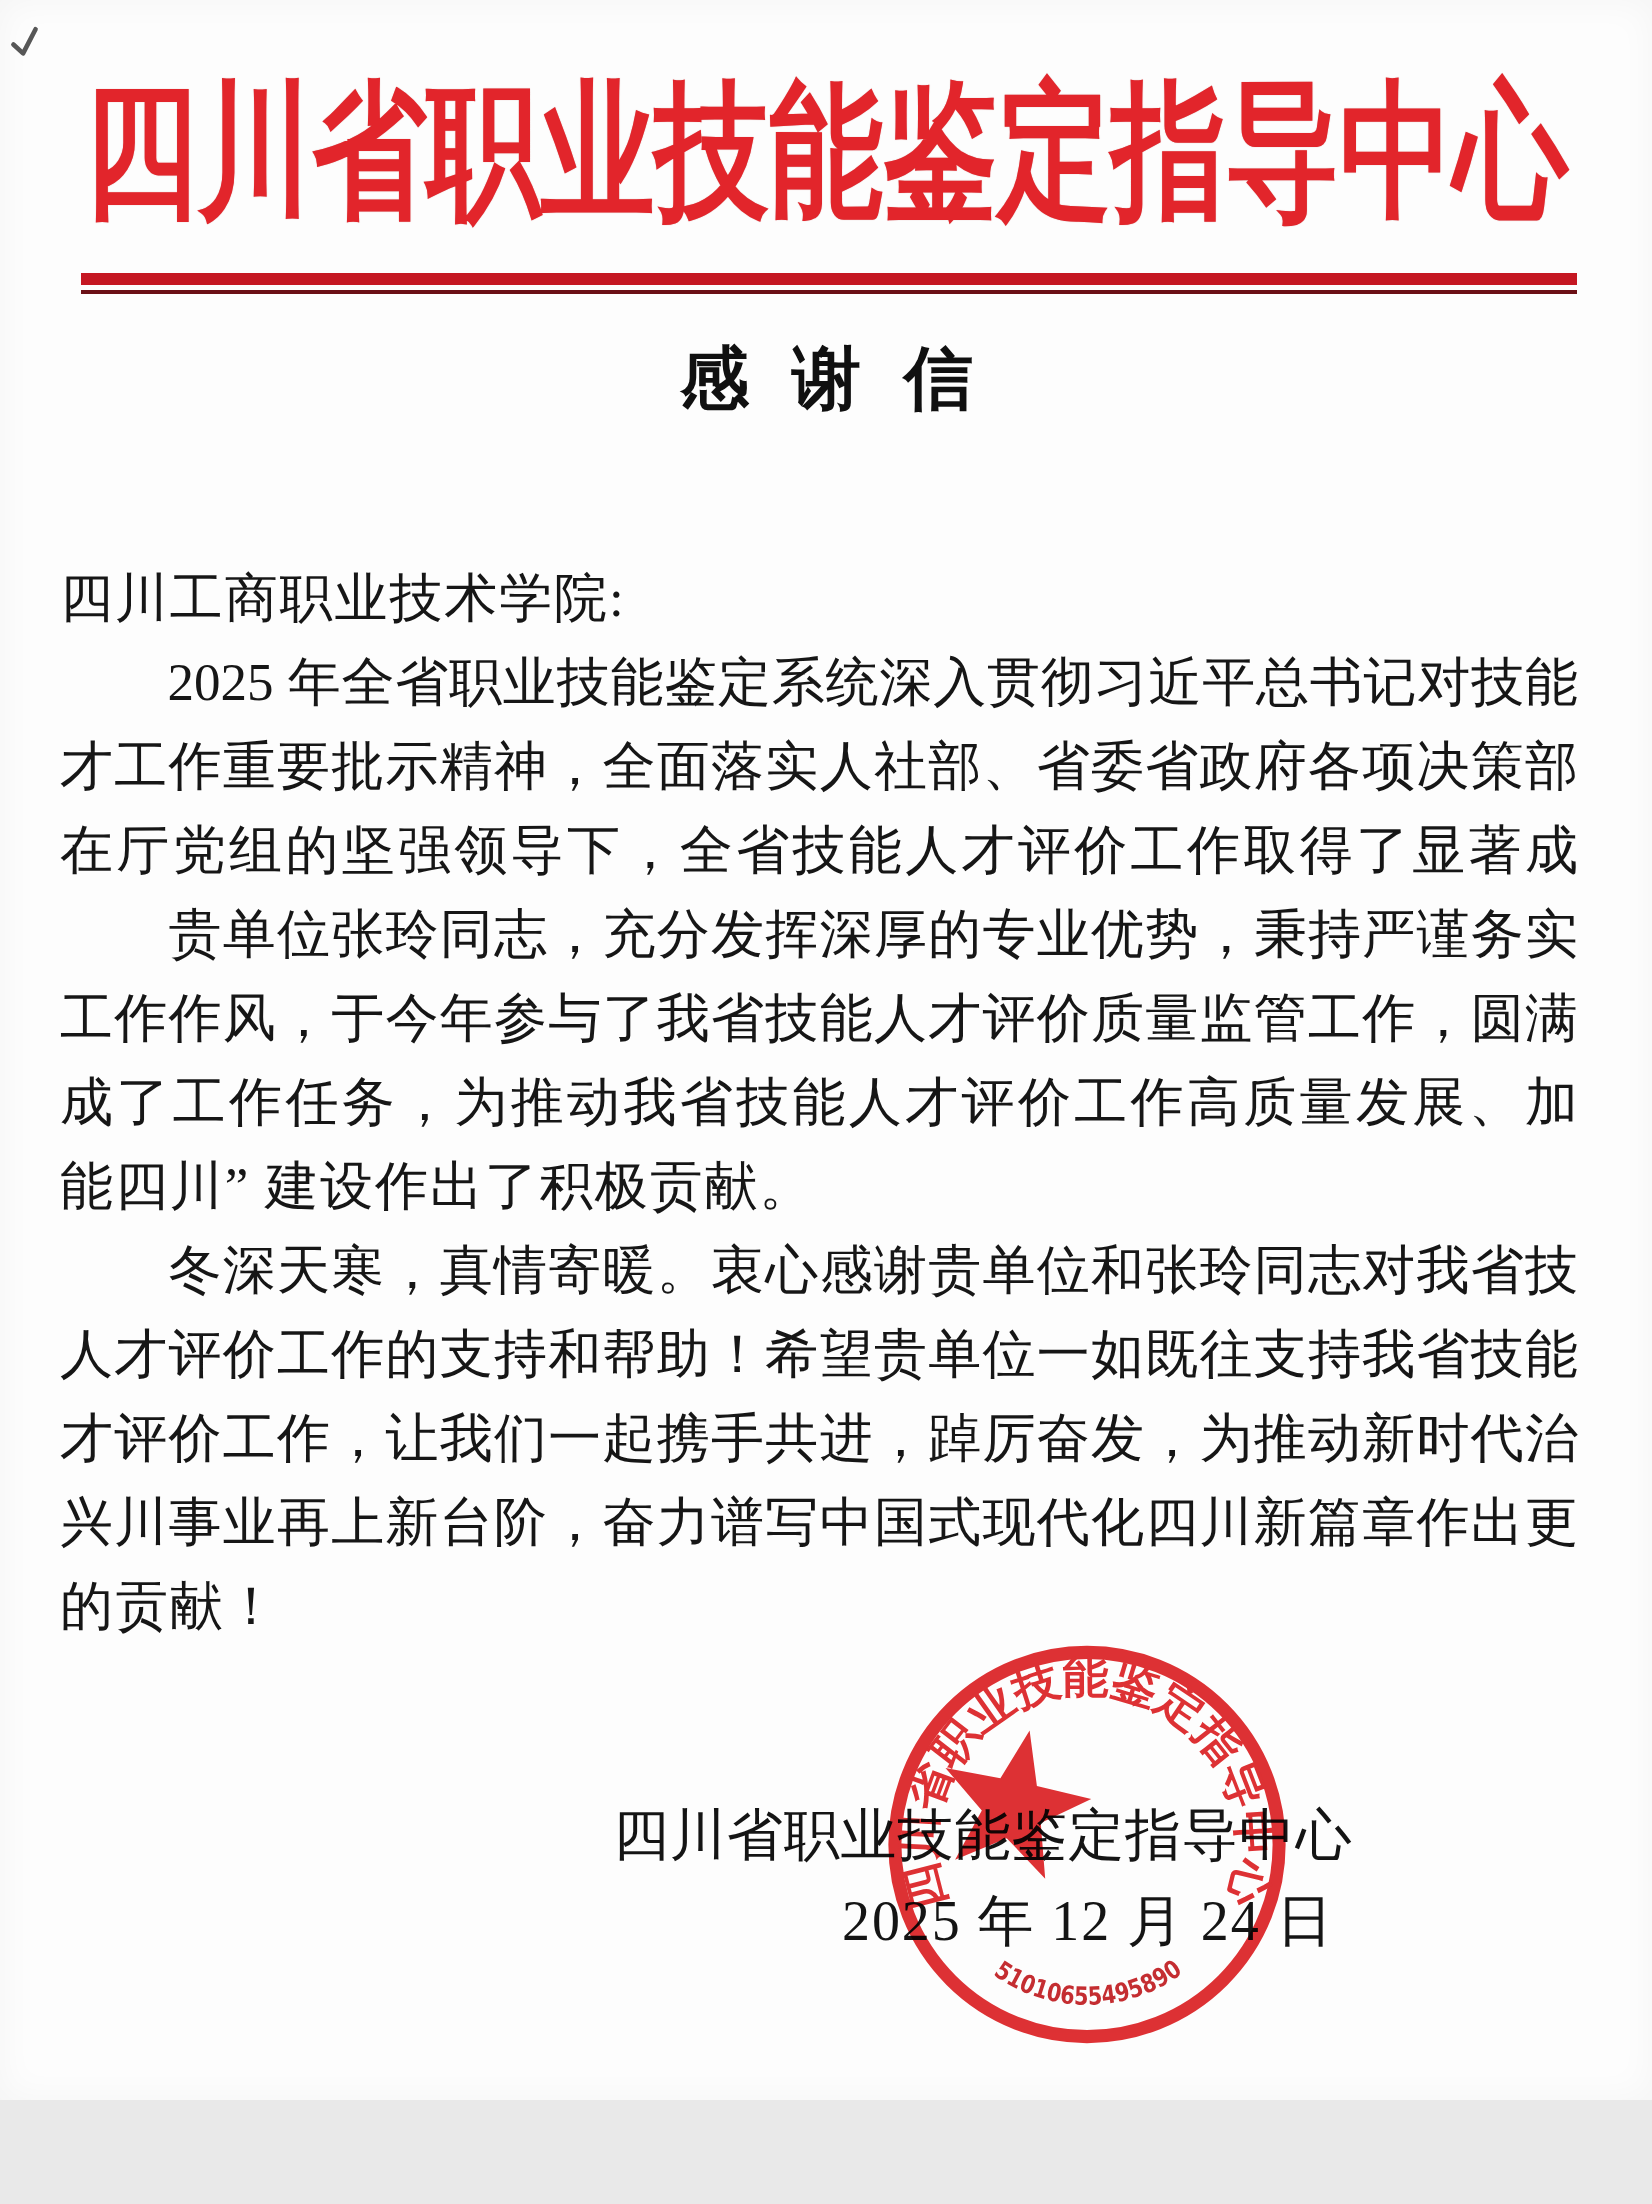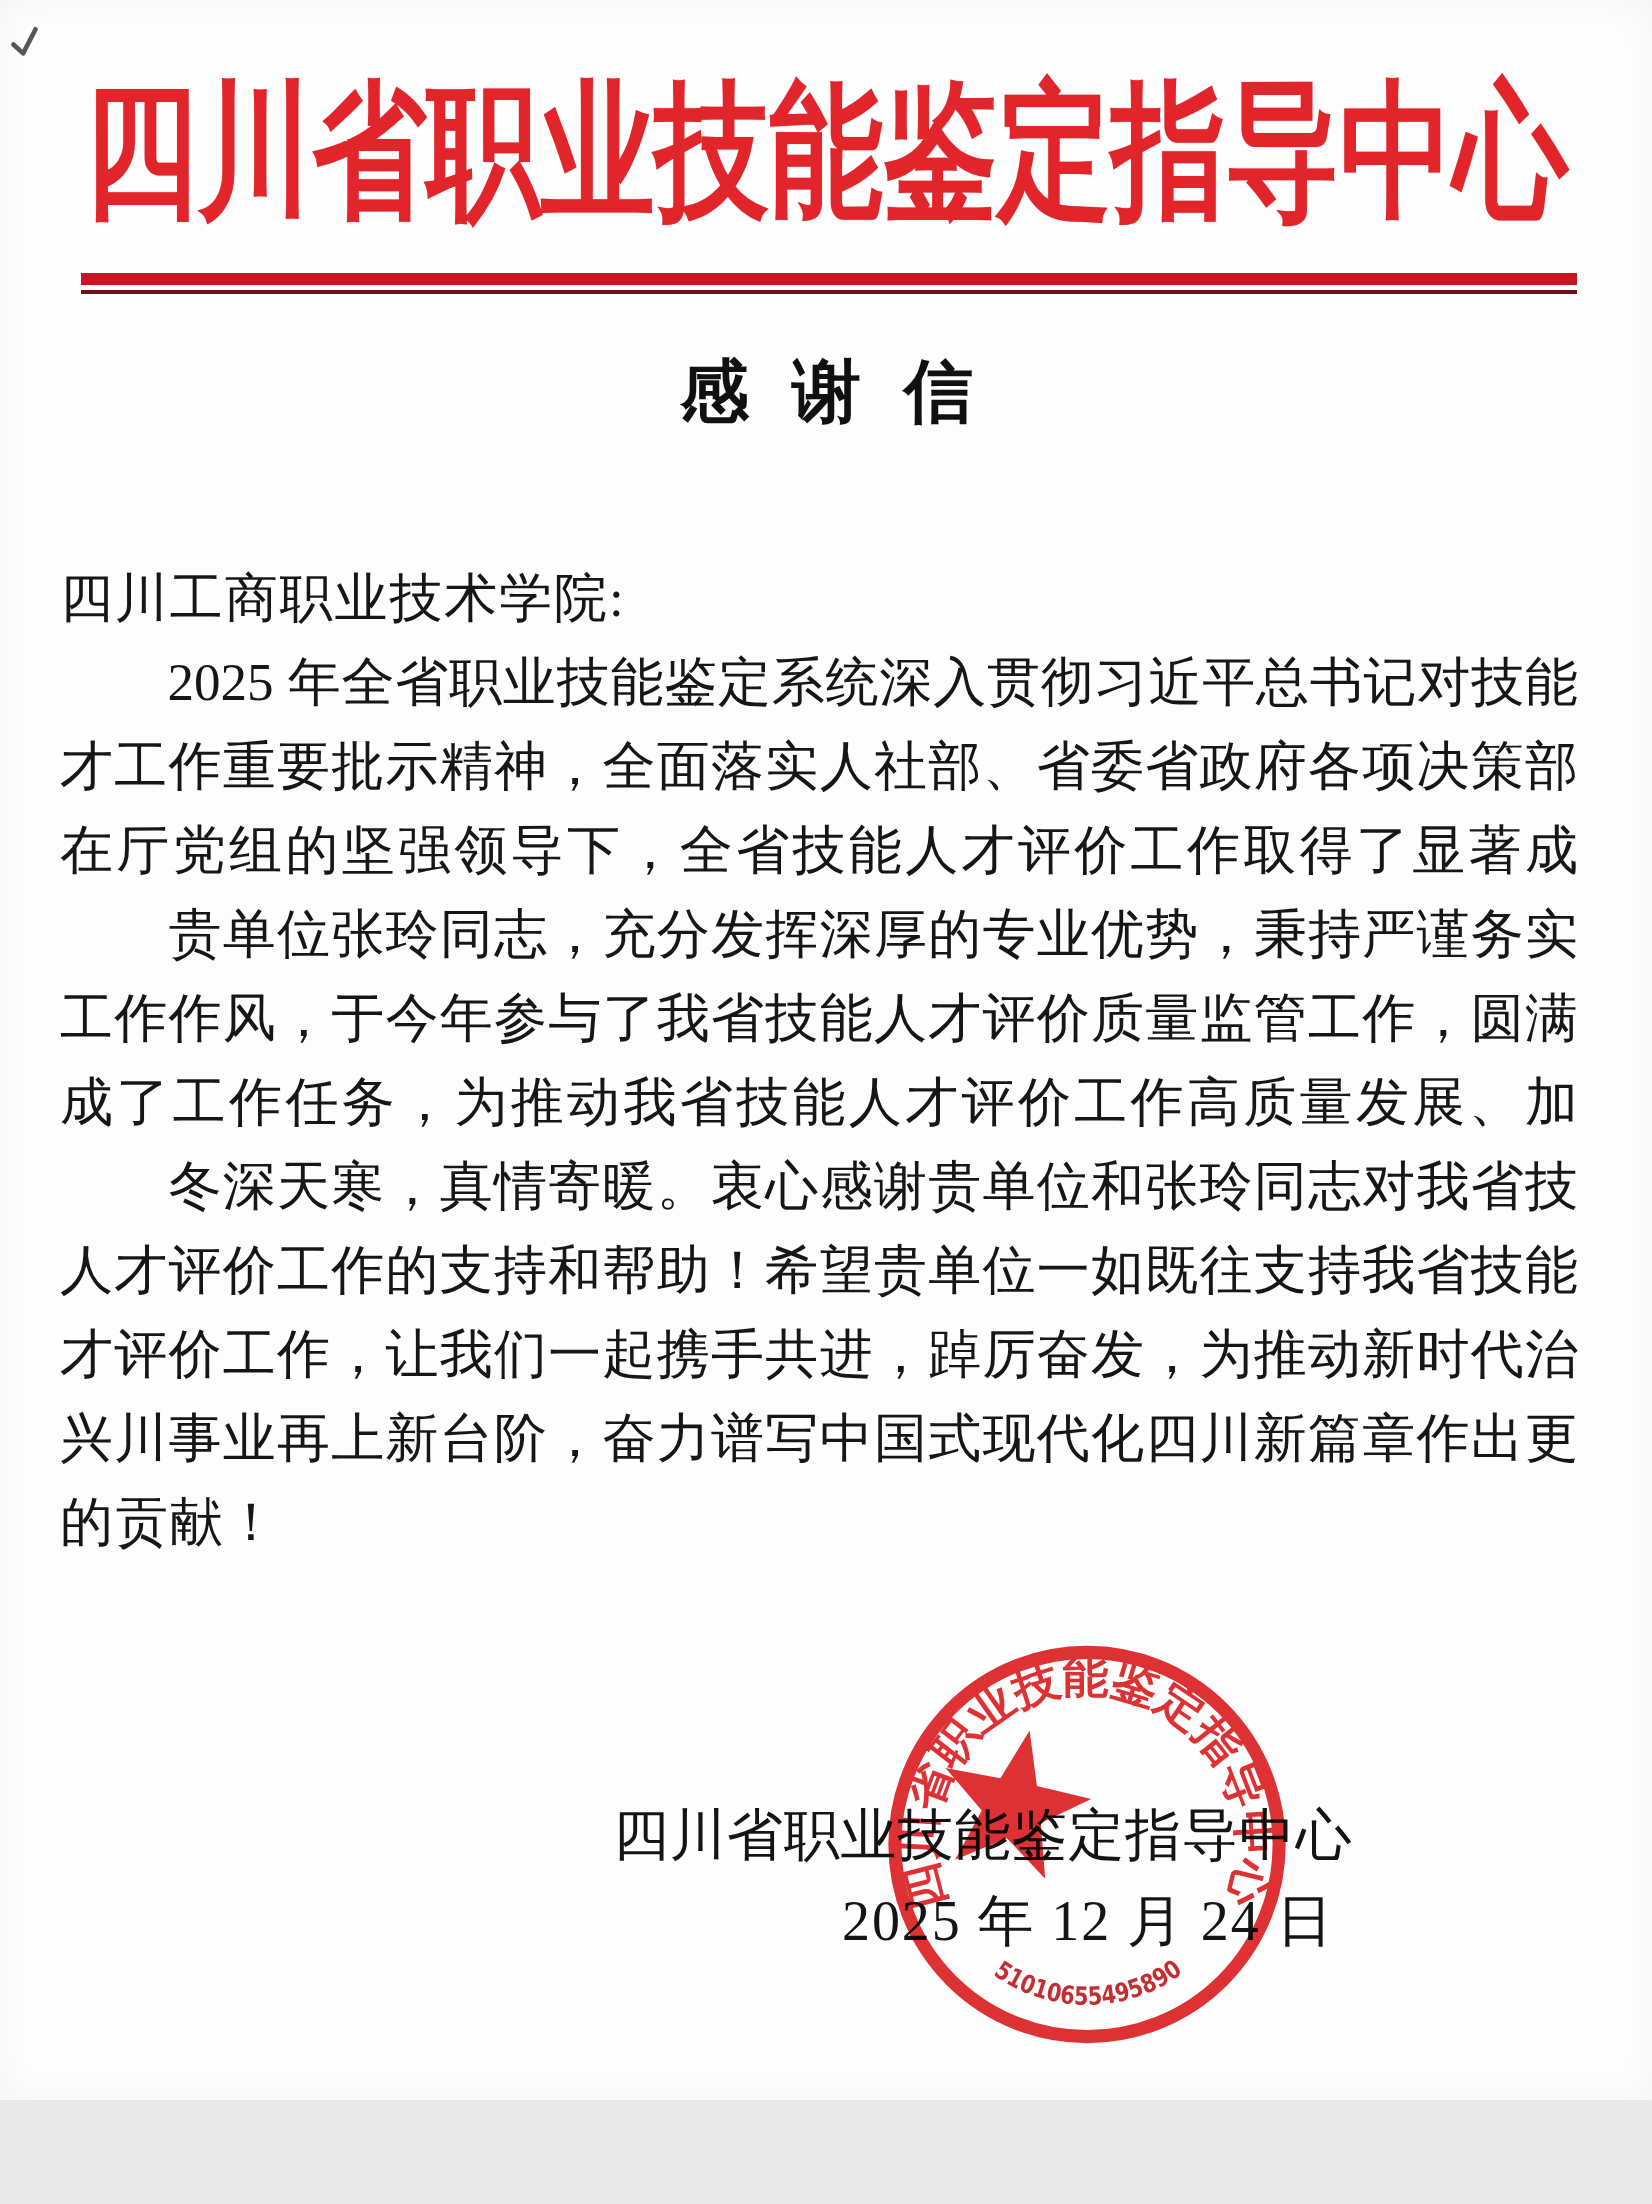--- a/index.html
+++ b/index.html
@@ -22,21 +22,21 @@
     color:#e2252b;white-space:nowrap;
     text-align:justify;text-align-last:justify;text-justify:inter-character;
     transform:scale(1,1.3);transform-origin:top left;
     text-shadow:0 0 0.9px rgba(150,0,0,.4);
   }
   .rule{position:absolute;}
   .rule-top-thick{left:81px;top:273px;width:1496px;height:12px;background:#c51722;}
   .rule-top-thin{left:81px;top:290px;width:1496px;height:3.7px;background:#6b1016;}
   
   .title{
-    position:absolute;left:0;top:352px;width:1653px;
+    position:absolute;left:0;top:339px;width:1653px;
     text-align:center;font-size:69px;line-height:80px;font-weight:bold;
     letter-spacing:43px;text-indent:43px;color:#101010;
   }
   
   .body-text{
     position:absolute;left:60px;top:556px;width:1518px;
     font-size:53px;color:#161616;
   }
   .line{height:84px;line-height:84px;white-space:nowrap;}
   .line.jl{text-align:justify;text-align-last:justify;text-justify:inter-character;white-space:normal;overflow:hidden;}
@@ -73,20 +73,21 @@
   <div class="title">感谢信</div>
 
   <div class="body-text">
     <div class="line ll">四川工商职业技术学院:</div>
     <div class="line jl">　　2025 年全省职业技能鉴定系统深入贯彻习近平总书记对技能人</div>
     <div class="line jl">才工作重要批示精神，全面落实人社部、省委省政府各项决策部署，</div>
     <div class="line jl">在厅党组的坚强领导下，全省技能人才评价工作取得了显著成效。</div>
     <div class="line jl">　　贵单位张玲同志，充分发挥深厚的专业优势，秉持严谨务实的</div>
     <div class="line jl">工作作风，于今年参与了我省技能人才评价质量监管工作，圆满完</div>
     <div class="line jl">成了工作任务，为推动我省技能人才评价工作高质量发展、加快“技</div>
+    <div class="line ll">能四川” 建设作出了积极贡献。</div>
     <div class="line jl">　　冬深天寒，真情寄暖。衷心感谢贵单位和张玲同志对我省技能</div>
     <div class="line jl">人才评价工作的支持和帮助！希望贵单位一如既往支持我省技能人</div>
     <div class="line jl">才评价工作，让我们一起携手共进，踔厉奋发，为推动新时代治蜀</div>
     <div class="line jl">兴川事业再上新台阶，奋力谱写中国式现代化四川新篇章作出更大</div>
     <div class="line ll">的贡献！</div>
   </div>
 
   <div class="signature">四川省职业技能鉴定指导中心</div>
   <div class="sign-date">2025 年 12 月 24 日</div>
 

